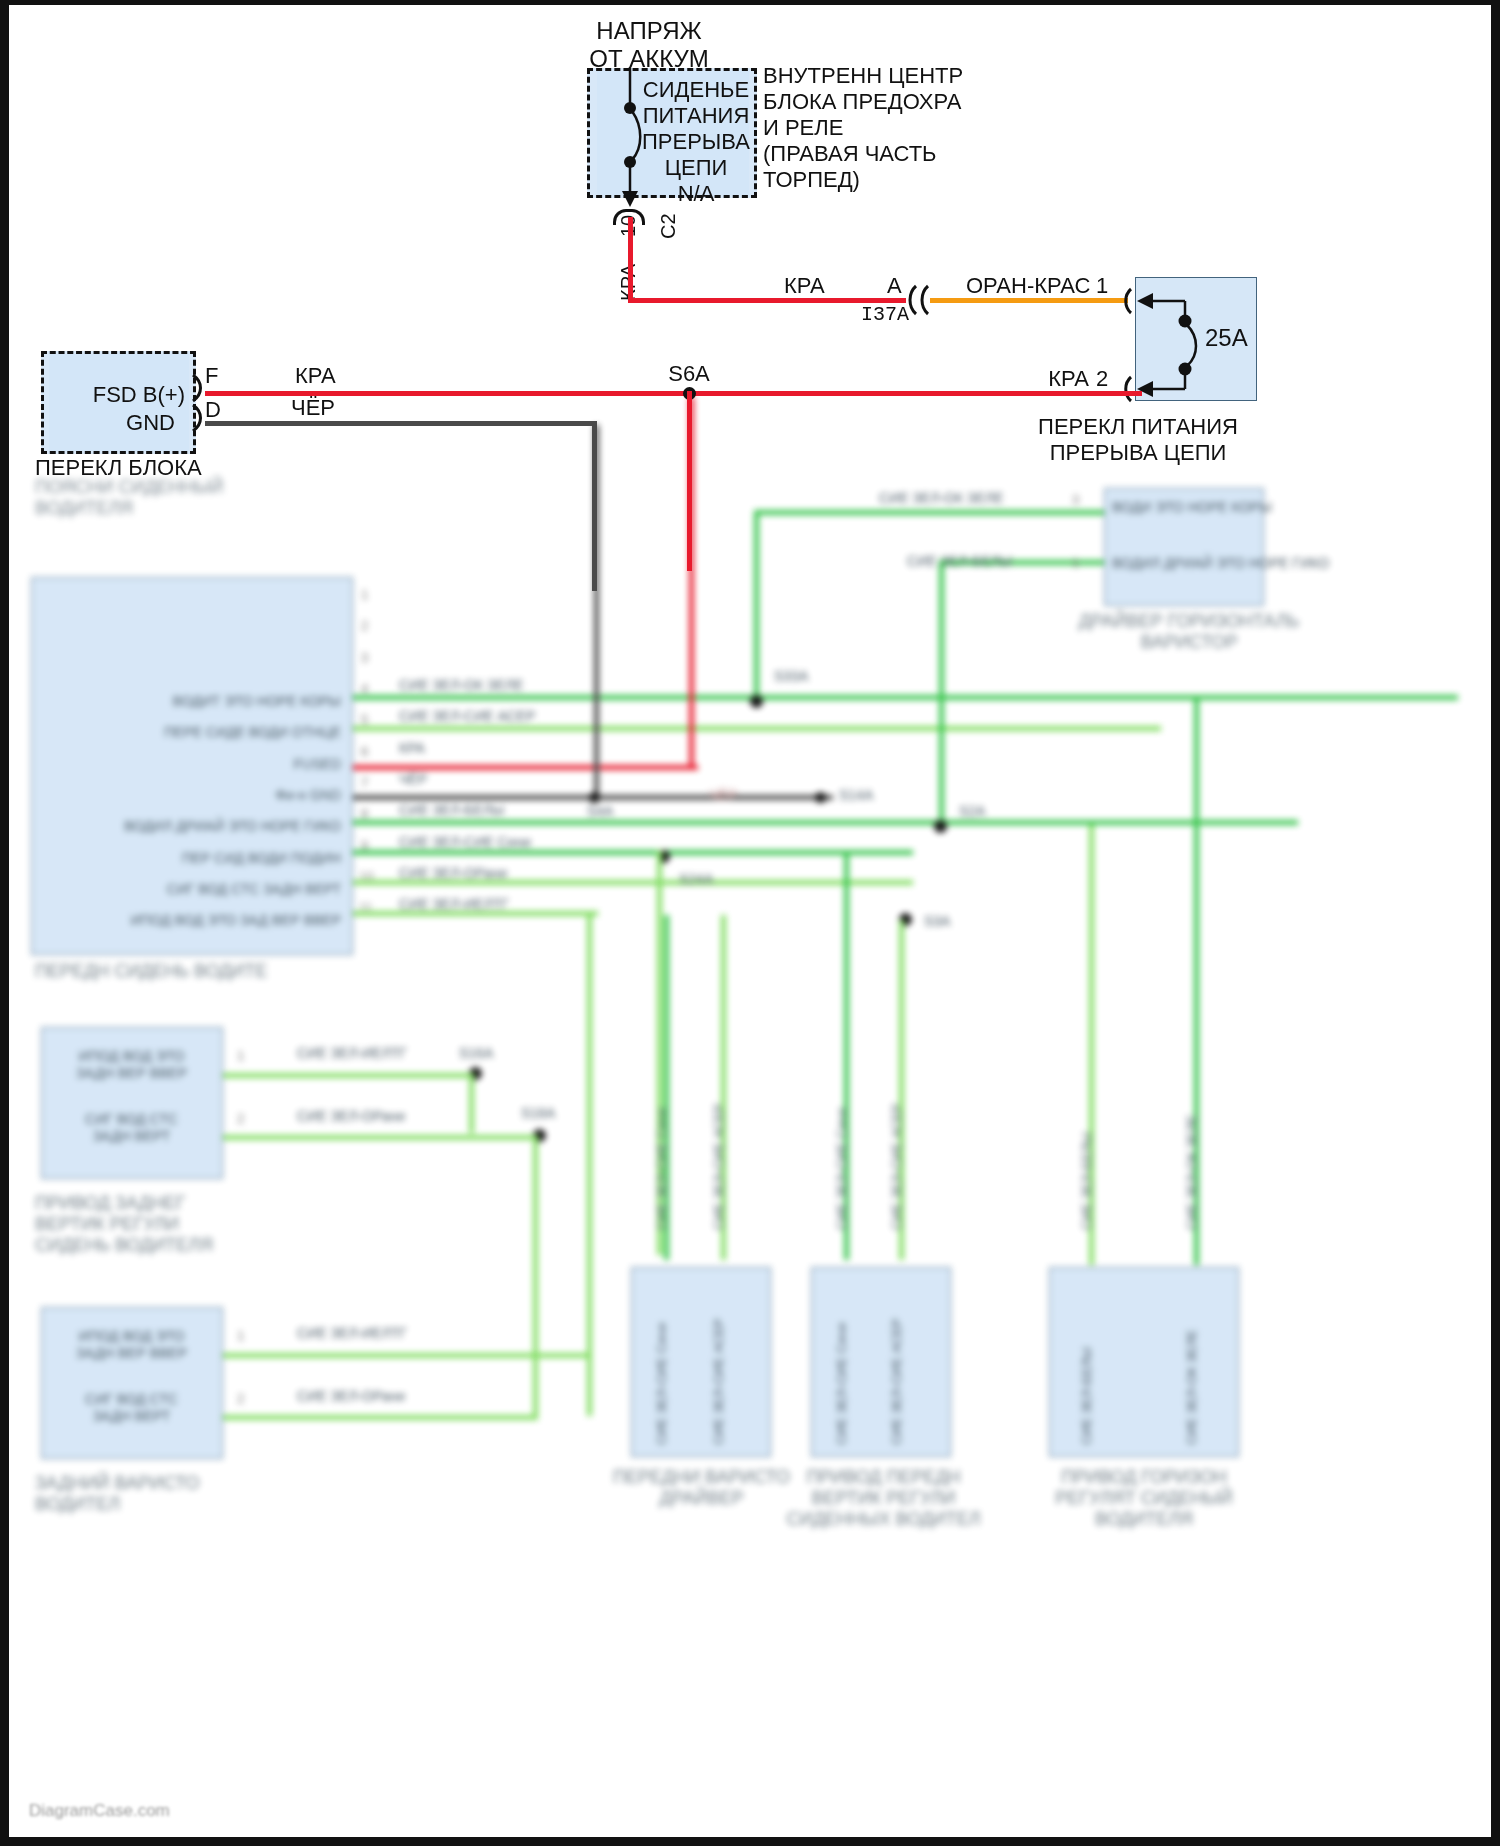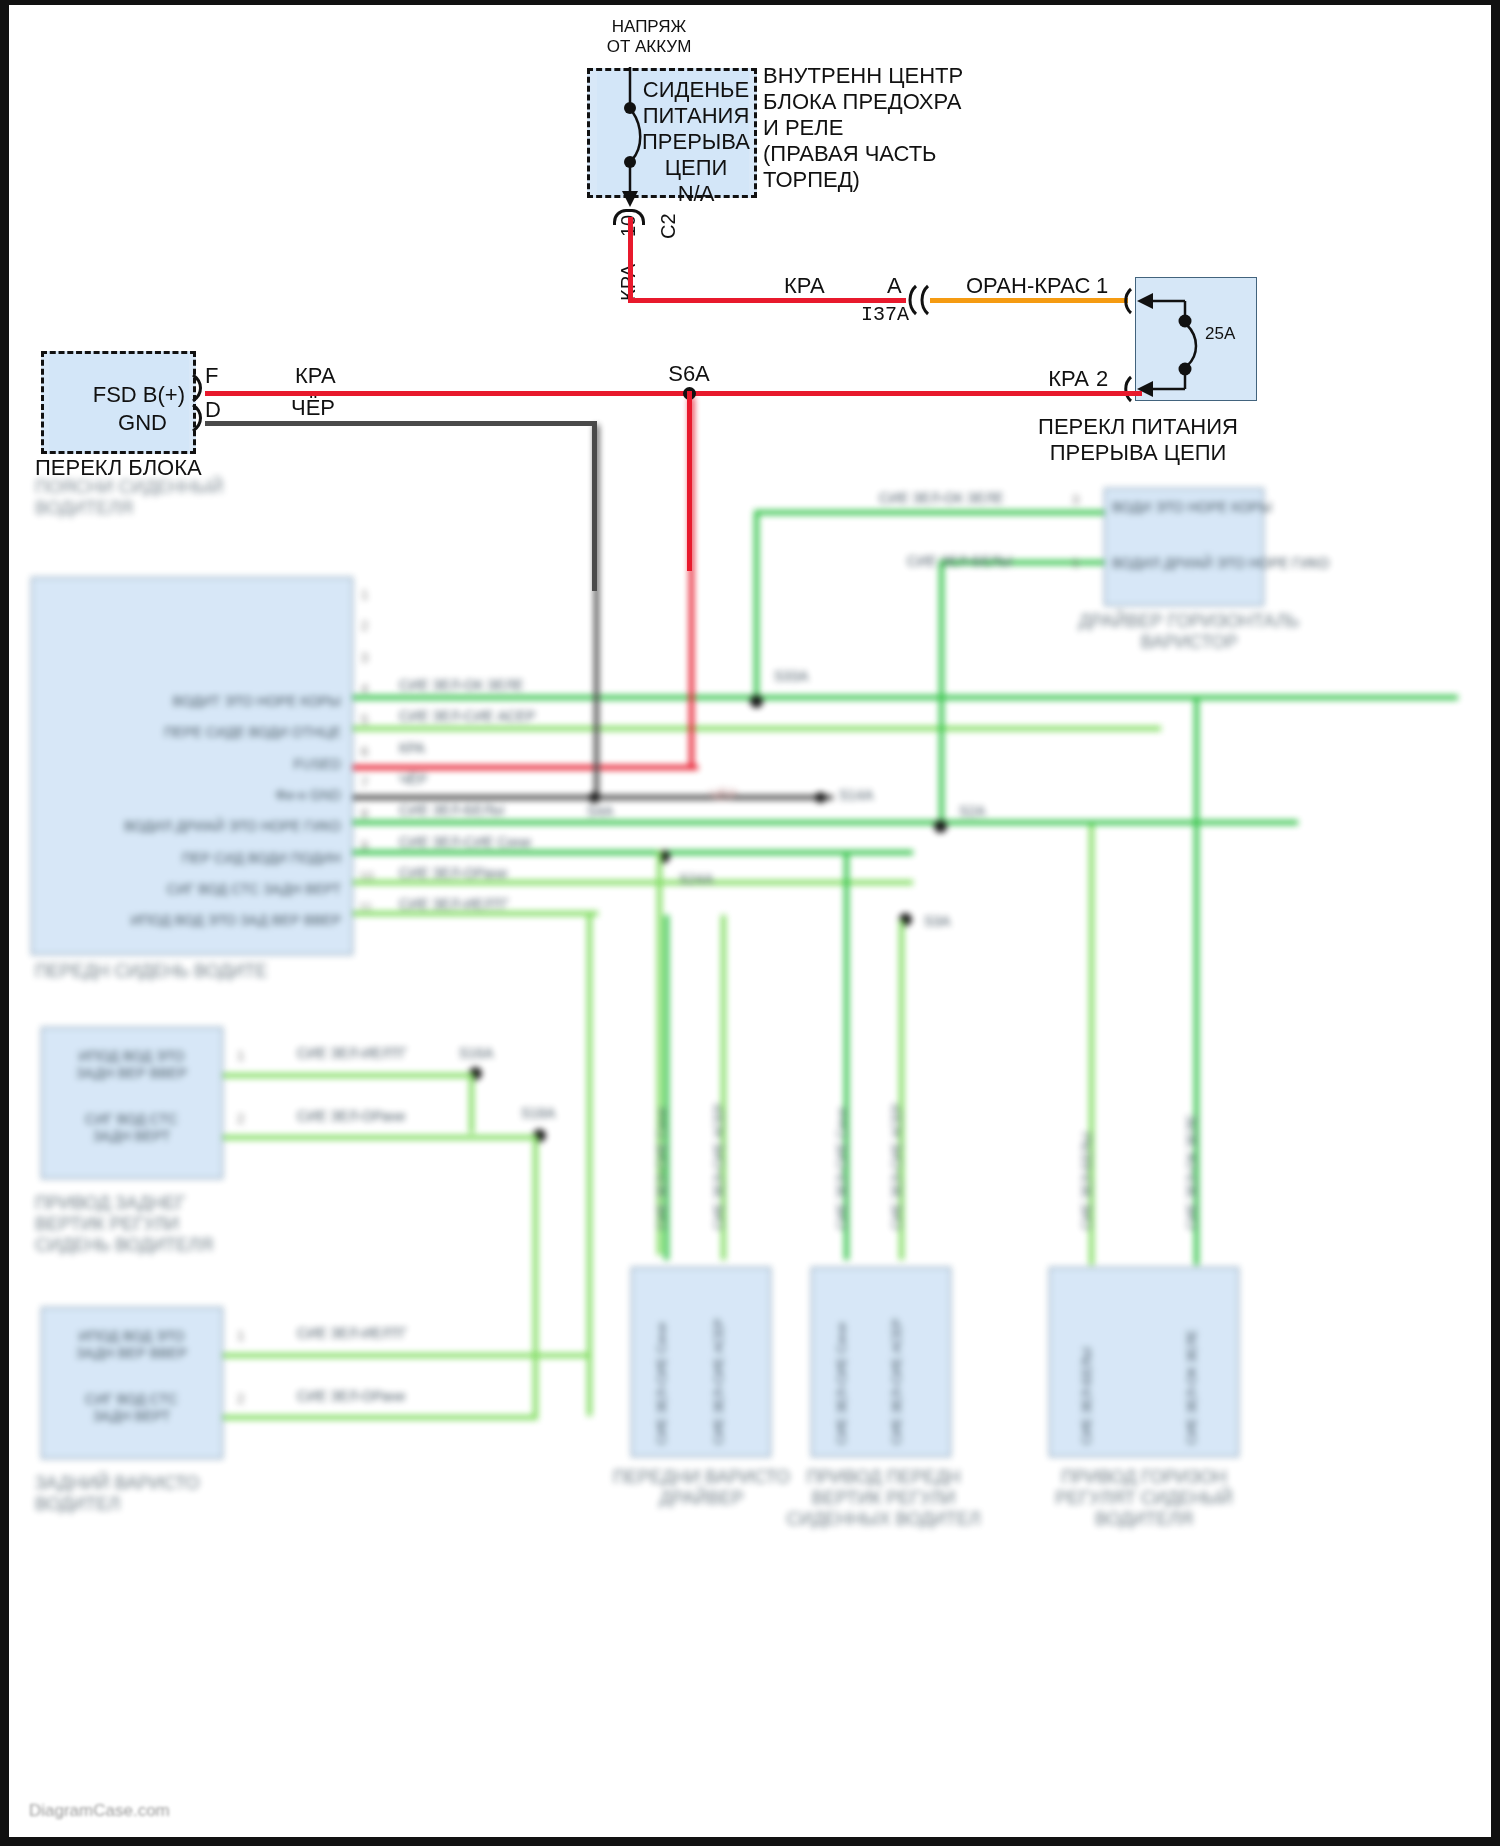--- a/index.html
+++ b/index.html
@@ -4,21 +4,21 @@
 <style>
   html,body{margin:0;padding:0;background:#ffffff;}
   body{font-family:"Liberation Sans",sans-serif;}
   #page{
     position:relative;width:1500px;height:1846px;overflow:hidden;
     background:#ffffff;box-sizing:border-box;
     border-left:9px solid #111;border-right:9px solid #111;
     border-top:5px solid #111;border-bottom:9px solid #111;
   }
   .lbl{position:absolute;color:#111;white-space:pre;line-height:1.18;}
-  .t24{font-size:17px;}
+  .t24{font-size:24px;}
   .t22{font-size:22px;}
   .t20{font-size:20px;}
   .t18{font-size:18px;}
   .t14{font-size:14px;}
   .t13{font-size:13px;}
   .ctr{text-align:center;}
   .rgt{text-align:right;}
   .rot{transform-origin:0 0;transform:rotate(-90deg);}
 
   
@@ -281,21 +281,21 @@
   <div class="lbl t22 rgt" style="left:960px;top:361px;width:120px;">КРА</div>
   <div class="lbl t22" style="left:1087px;top:361px;">2</div>
 
   <div class="lbl t22 ctr" style="left:1000px;top:409px;width:258px;">ПЕРЕКЛ ПИТАНИЯ
 ПРЕРЫВА ЦЕПИ</div>
 
   <div class="box box-dash" style="left:32px;top:346px;width:155px;height:103px;"></div>
   <div style="position:absolute;left:40px;top:349px;width:140px;height:97px;background:#d3e6f8;"></div>
 
   <div class="lbl t22 rgt" style="left:50px;top:377px;width:126px;">FSD B(+)</div>
-  <div class="lbl t22 rgt" style="left:32px;top:405px;width:126px;">GND</div>
+  <div class="lbl t22 rgt" style="left:40px;top:405px;width:126px;">GND</div>
 
   <svg style="position:absolute;left:180px;top:368px;width:22px;height:62px;">
     <path d="M4 2 C 14 9, 14 21, 4 28" stroke="#111" stroke-width="3" fill="none"></path>
     <path d="M4 32 C 14 39, 14 51, 4 58" stroke="#111" stroke-width="3" fill="none"></path>
   </svg>
 
   <div class="lbl t22" style="left:196px;top:358px;">F</div>
   <div class="lbl t22" style="left:196px;top:392px;">D</div>
 
   <div class="lbl t22" style="left:286px;top:358px;">КРА</div>

